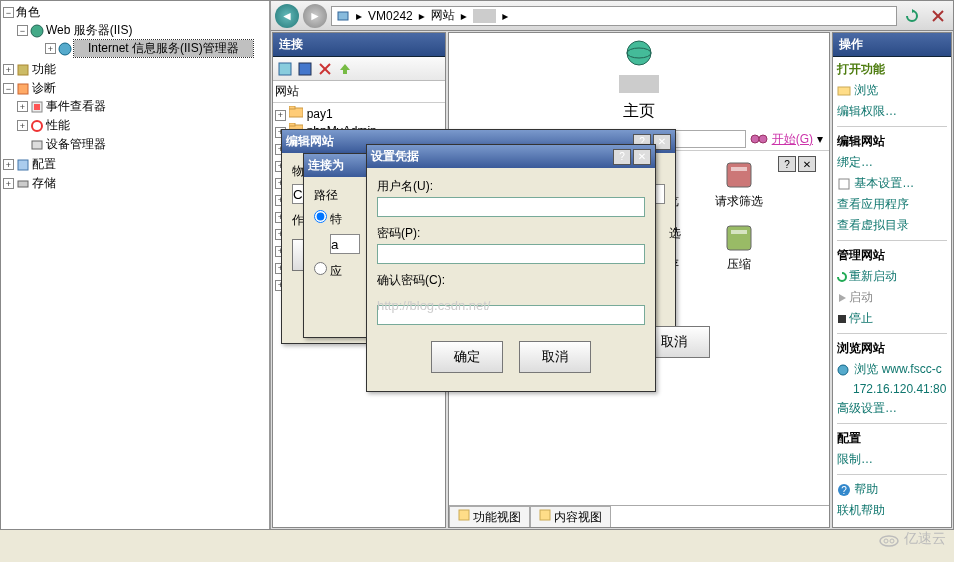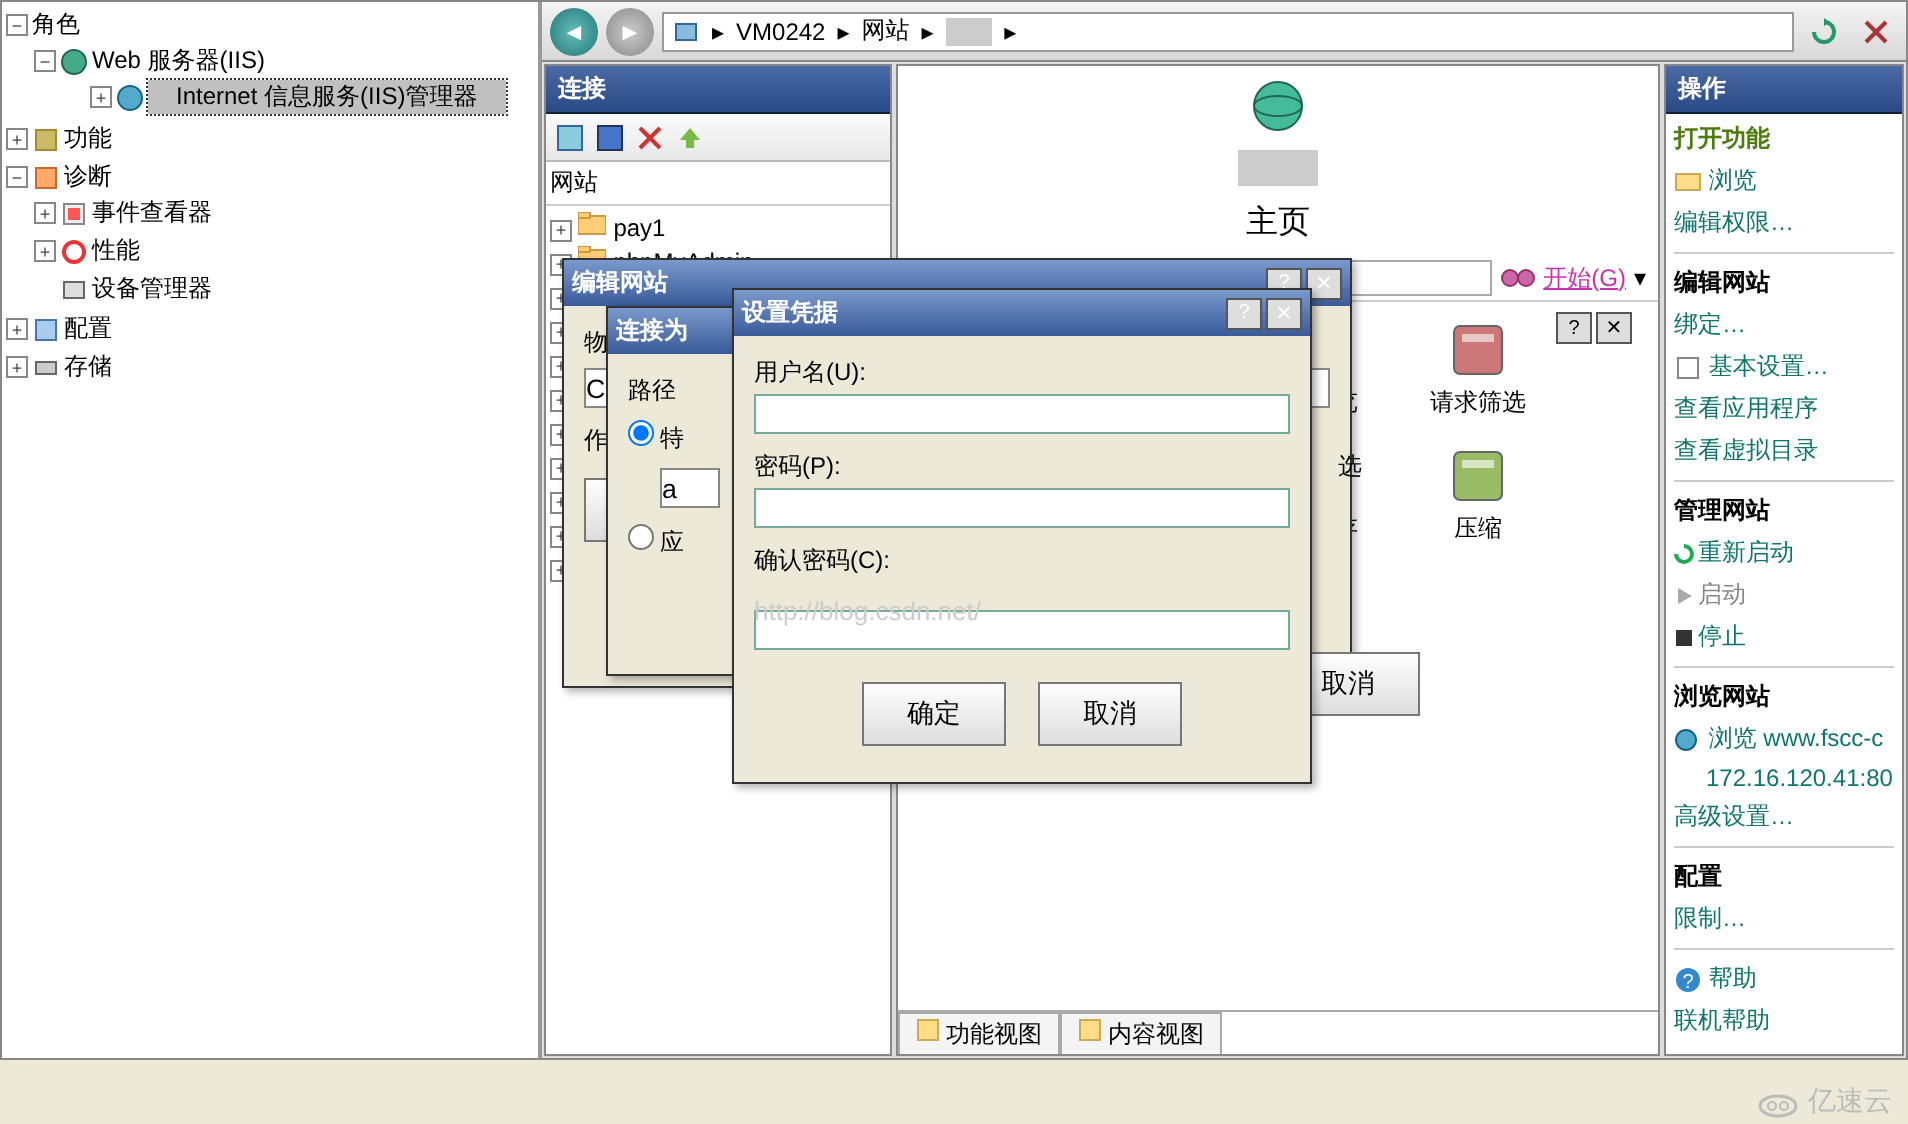--- a/index.html
+++ b/index.html
@@ -51,21 +51,21 @@
 
 .dialog { position: absolute; background: #ece9d8; border: 1px solid #333; box-shadow: 2px 2px 4px rgba(0,0,0,0.3); }
 .dlg-title { background: linear-gradient(#7a99cc,#3a5a99); color: #fff; padding: 3px 4px; display: flex; align-items: center; }
 .dlg-title span:first-child { flex: 1; font-weight: bold; }
 .dlg-btn { width: 18px; height: 16px; background: #ddd; border: 1px solid #555; margin-left: 2px; display: flex; align-items: center; justify-content: center; cursor: pointer; font-size: 10px; }
 .dlg-body { padding: 10px; }
 .dlg-field input { width: 100%; border: 1px solid #7a9; height: 20px; background: #fff; }
 .dlg-buttons { display: flex; justify-content: center; gap: 16px; padding: 8px 0; }
 .win-btn { min-width: 72px; height: 32px; background: linear-gradient(#fefefe,#ddd); border: 1px solid #777; cursor: pointer; }
 .watermark { position: absolute; color: #ccc; font-size: 13px; pointer-events: none; }
-.branding { position: absolute; bottom: 2px; right: 8px; color: #bbb; font-size: 14px; display: flex; align-items: center; gap: 4px; }
+.branding { position: absolute; bottom: 14px; right: 8px; color: #bbb; font-size: 14px; display: flex; align-items: center; gap: 4px; }
 .radio { margin-right: 3px; }
 </style>
 </head>
 <body>
 
 <div class="outer">
 
   <div class="tree-panel">
     <ul>
       <li>

